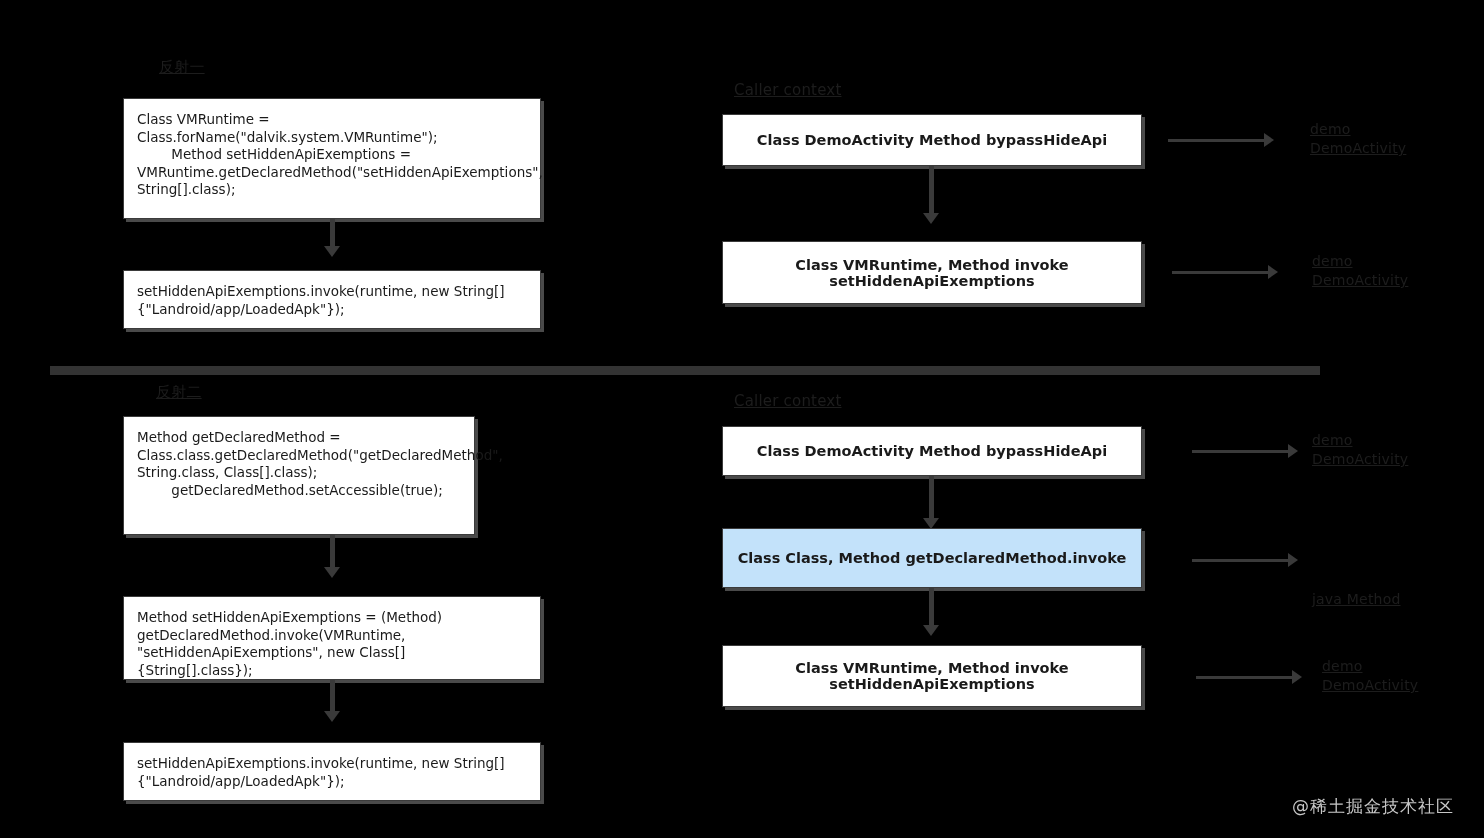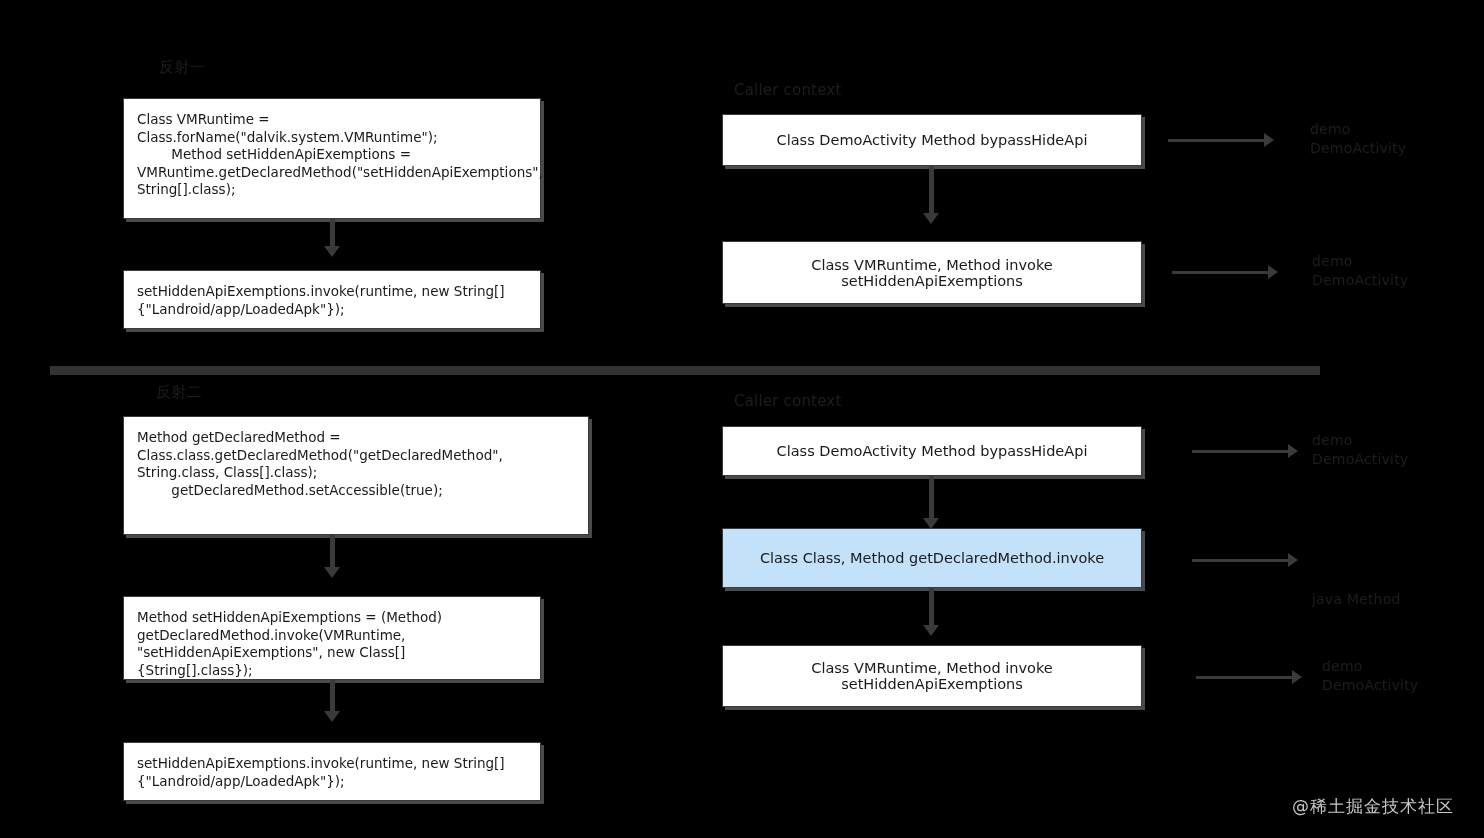--- a/index.html
+++ b/index.html
@@ -19,20 +19,21 @@
   
   .abs { position: absolute; box-sizing: border-box; }
 
   
   .dim-label {
     color: #1d1d1d;
     font-size: 14px;
     line-height: 19px;
     white-space: pre;
     letter-spacing: 0.2px;
+    text-decoration: underline;
   }
   .dim-label.big { font-size: 15px; }
   .dim-label.center { }
 
   
   .node {
     background: #ffffff;
     border: 1px solid #3b3b3b;
     box-shadow: 3px 3px 0 0 #4a4a4a;
     color: #1a1a1a;
@@ -42,20 +43,21 @@
     font-size: 13.5px;
     line-height: 17.6px;
     white-space: pre;
   }
   .node.stack {
     display: flex;
     align-items: center;
     justify-content: center;
     font-size: 14.5px;
     text-align: center;
+    font-weight: bold;
   }
   .node.stack.hl {
     background: #c3e2fa;
   }
 
   
   .arrow-v {
     position: absolute;
     width: 5px;
     background: #3a3a3a;
@@ -134,21 +136,21 @@
 <div class="arrow-head-right" style="left:1268px; top:265px;"></div>
 <div class="abs dim-label center" style="left:1312px; top:252px; width:140px;">demo
 DemoActivity</div>
 
 <div class="divider" style="left:50px; top:366px; width:1270px;"></div>
 
 <div class="abs dim-label big" style="left:156px; top:383px;">反射二</div>
 
 <div class="abs dim-label big" style="left:734px; top:392px;">Caller context</div>
 
-<div class="abs node code" style="left:123px; top:416px; width:466px; height:119px;">Method getDeclaredMethod =
+<div class="abs node code" style="left:123px; top:416px; width:352px; height:119px;">Method getDeclaredMethod =
 Class.class.getDeclaredMethod("getDeclaredMethod",
 String.class, Class[].class);
         getDeclaredMethod.setAccessible(true);</div>
 
 <div class="arrow-v" style="left:330px; top:535px; height:38px;"></div>
 <div class="arrow-head-down" style="left:324px; top:567px;"></div>
 
 <div class="abs node code" style="left:123px; top:596px; width:418px; height:84px;">Method setHiddenApiExemptions = (Method)
 getDeclaredMethod.invoke(VMRuntime,
 "setHiddenApiExemptions", new Class[]

